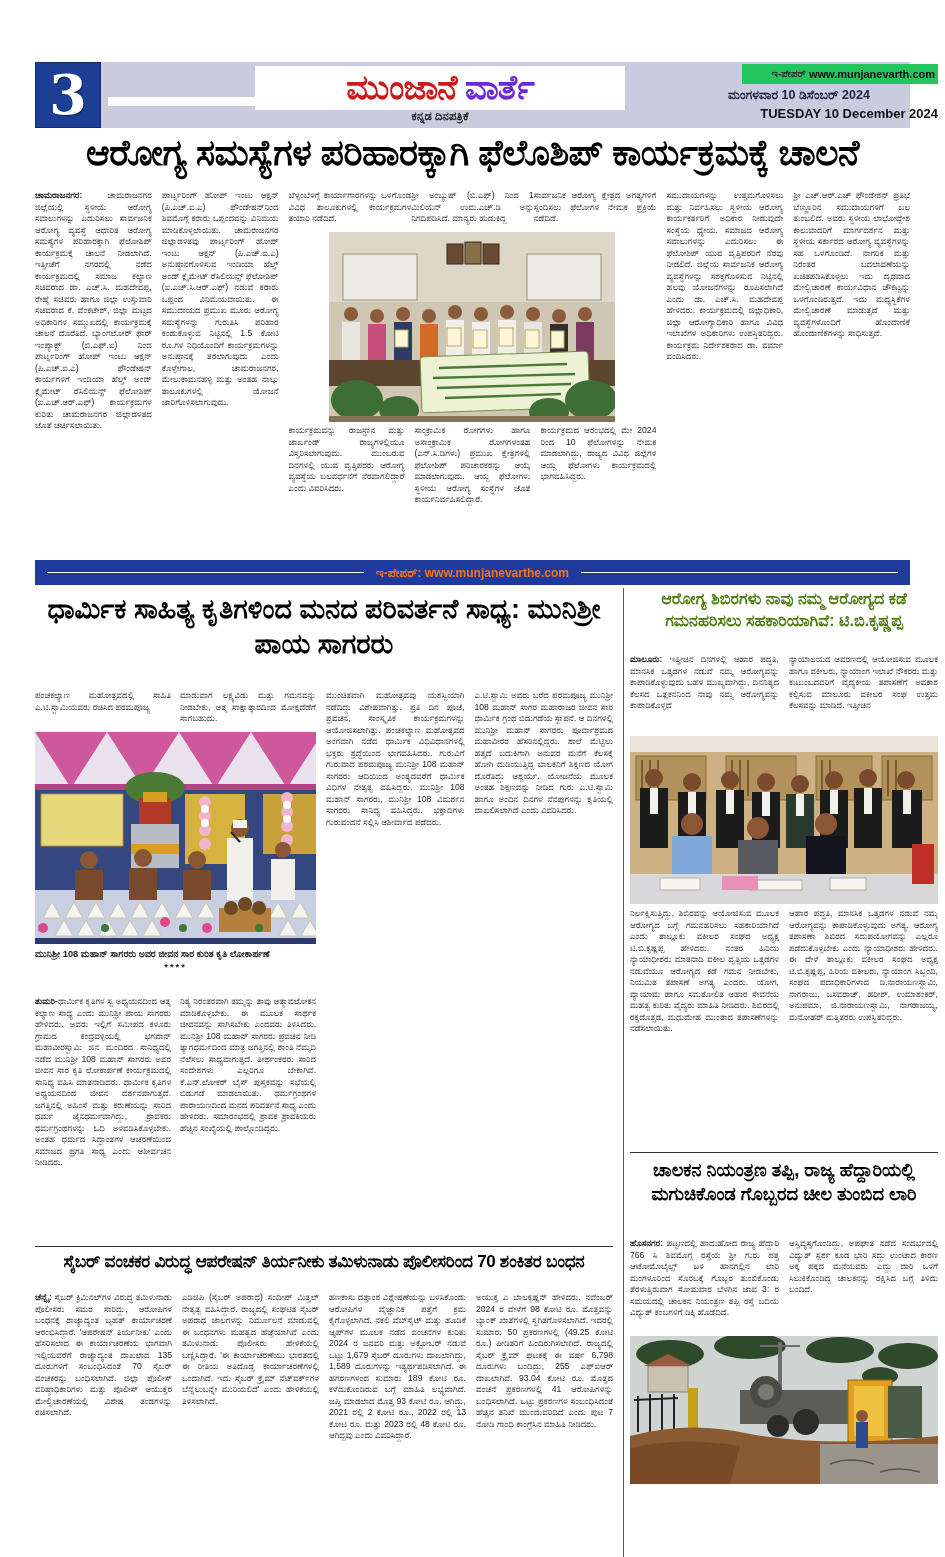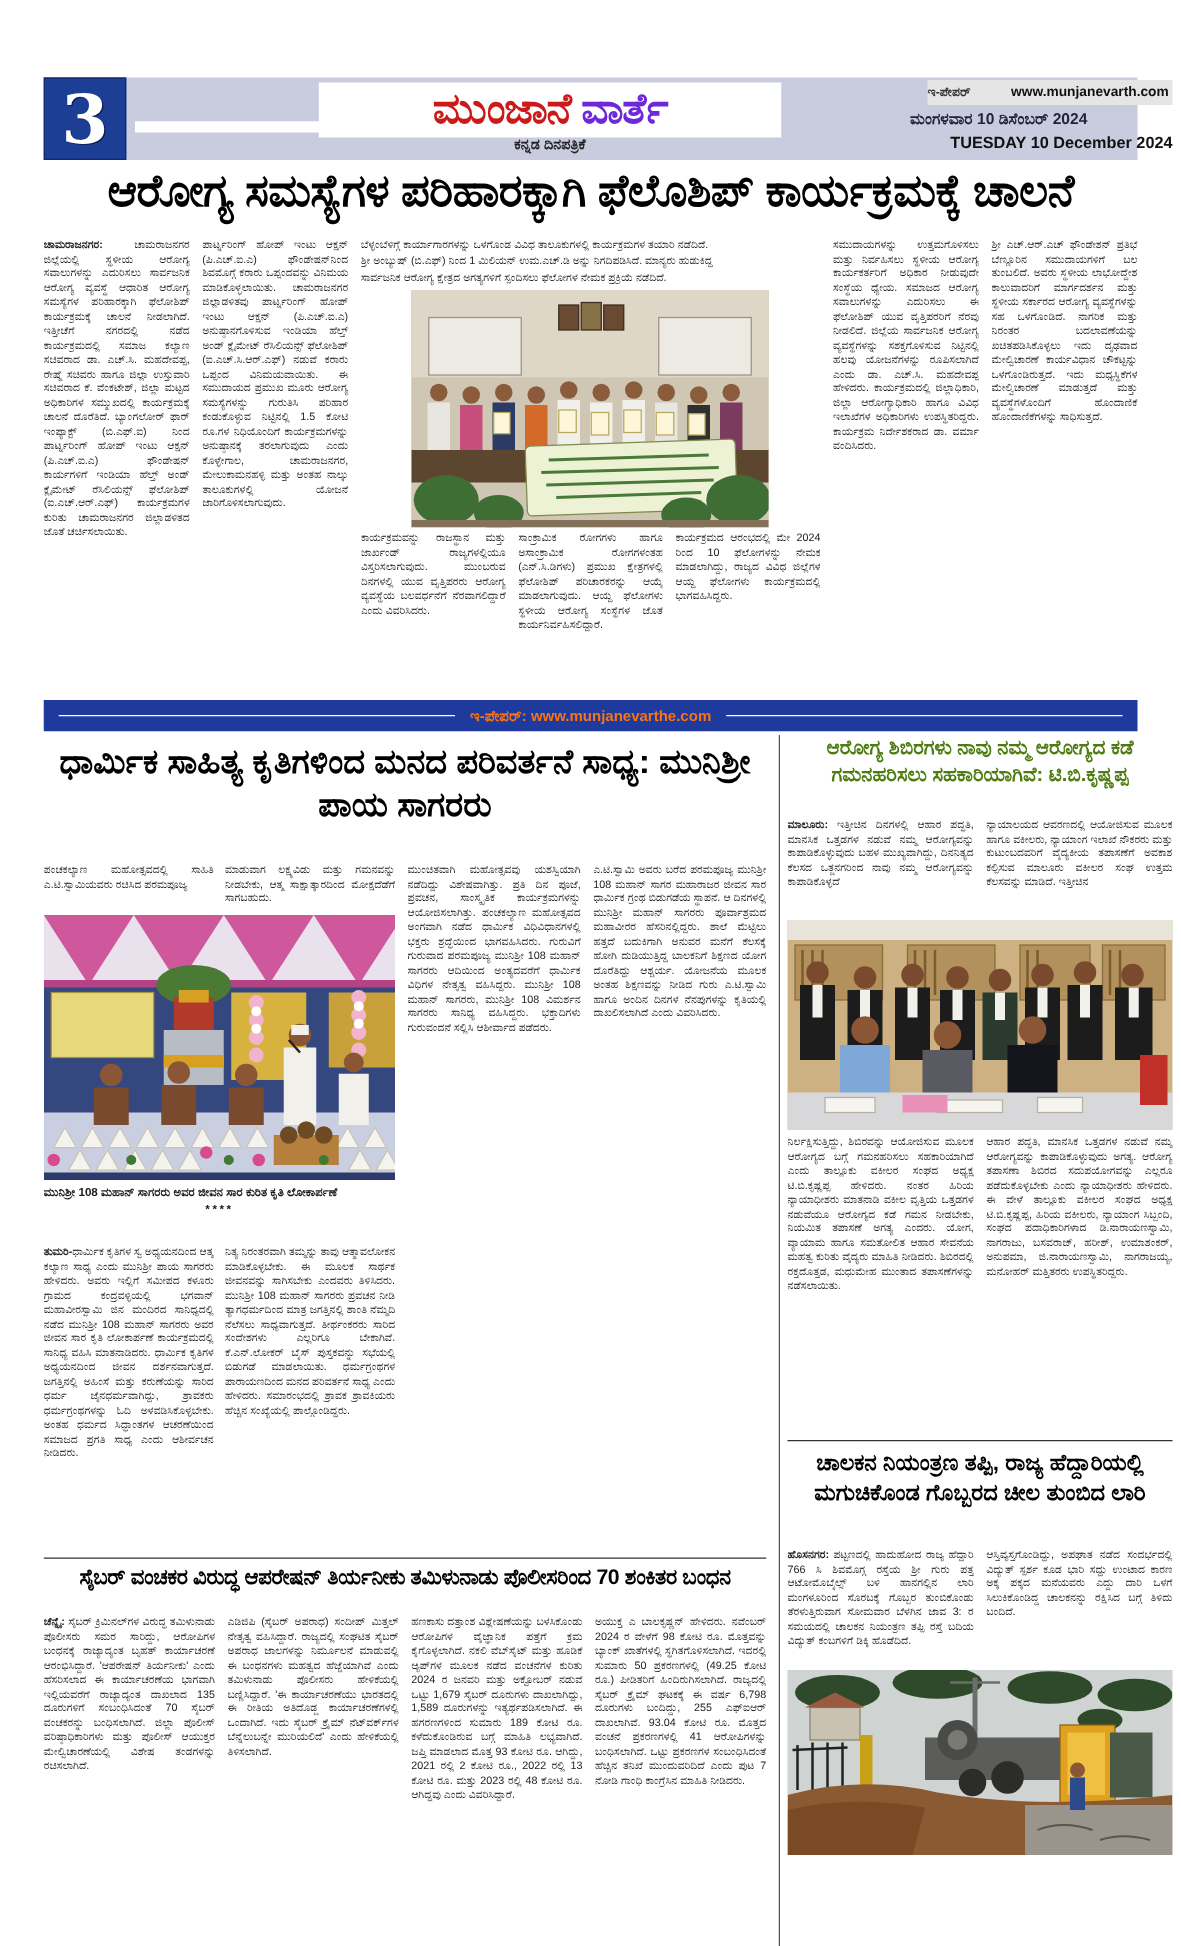--- a/index.html
+++ b/index.html
@@ -10,39 +10,39 @@
   .header-strip{left:35px;top:62px;width:875px;height:66px;background:#c9cbdf;}
   .pagenum-box{left:35px;top:62px;width:66px;height:66px;background:#1c3e95;
                border:1px solid #102a6b;box-sizing:border-box;display:flex;align-items:center;justify-content:center;}
   .pagenum-box span{color:#fff;font-family:"DejaVu Serif",serif;font-weight:bold;font-size:54px;line-height:1;text-shadow:1px 1px 0 #0a1e55;}
   .white-dash{left:108px;top:97px;width:295px;height:9px;background:#ffffff;}
   .masthead-bg{left:255px;top:66px;width:370px;height:44px;background:#ffffff;}
   .masthead{left:240px;top:64px;width:400px;height:46px;text-align:center;font-weight:bold;font-size:34px;line-height:46px;letter-spacing:-1px;}
   .masthead .red{color:#cc1a1a;}
   .masthead .blk{color:#6d28d9;}
   .masthead-sub{left:240px;top:110px;width:400px;text-align:center;font-size:11.5px;font-weight:bold;color:#222;}
-  .info-white{left:742px;top:64px;width:196px;height:20px;background:#e5e5e5;display:flex;align-items:center;justify-content:space-between;}
+  .info-white{left:742px;top:64px;width:196px;height:20px;background:#22c55e;display:flex;align-items:center;justify-content:flex-end;}
   .info-white .lbl{font-size:10px;font-weight:bold;color:#333;margin-right:3px;}
   .info-white .url{font-size:11px;font-weight:bold;color:#111;padding-right:3px;}
   .date-kn{left:660px;top:88px;width:278px;text-align:center;font-size:12.5px;font-weight:bold;color:#23233f;}
   .date-en{left:660px;top:106px;width:278px;text-align:right;font-size:13px;font-weight:bold;color:#111;}
   
   .headline-main{left:35px;top:132px;width:875px;height:52px;font-size:36px;font-weight:bold;text-align:center;letter-spacing:-0.5px;color:#000;overflow:hidden;white-space:nowrap;}
   .headline-rel{left:35px;top:592px;width:578px;height:94px;font-size:27px;font-weight:bold;text-align:center;line-height:1.3;color:#000;}
   .headline-health{left:630px;top:588px;width:308px;height:62px;font-size:16px;font-weight:bold;text-align:center;line-height:1.35;color:#4d7c0f;}
   .headline-lorry{left:630px;top:1158px;width:308px;height:78px;font-size:18px;font-weight:bold;text-align:center;line-height:1.35;color:#000;}
   .headline-cyber{left:35px;top:1252px;width:578px;height:34px;font-size:17px;font-weight:bold;text-align:center;letter-spacing:-0.3px;white-space:nowrap;overflow:hidden;color:#000;}
   
   .bodytxt{font-size:8.6px;line-height:1.34;text-align:justify;color:#222;}
   .cols{display:flex;gap:10px;overflow:hidden;}
   .col{flex:1;overflow:hidden;}
   .dl{font-weight:bold;}
   .main-cols{left:35px;top:190px;width:875px;height:366px;}
   .mid-group{flex:3.15;display:flex;flex-direction:column;overflow:hidden;}
-  .mid-top{display:flex;height:40px;overflow:hidden;flex-direction:column;}
+  .mid-top{display:flex;height:40px;overflow:hidden;}
   .mid-bottom{display:flex;gap:10px;flex:1;overflow:hidden;margin-top:3px;}
   .photo-frame{background:#d8d2c6;overflow:hidden;}
   .photo1{width:286px;height:190px;margin:2px auto 0 auto;}
   .rel-cols{left:35px;top:690px;width:578px;height:556px;}
   .rel-group{flex:2.03;display:flex;flex-direction:column;overflow:hidden;}
   .rel-top{display:flex;gap:9px;height:40px;overflow:hidden;}
   .photo2{width:100%;height:212px;margin-top:2px;}
   .rel-caption{height:48px;text-align:left;font-size:9.3px;font-weight:bold;line-height:1.35;padding-top:4px;}
   .rel-caption .stars{display:block;text-align:center;letter-spacing:2px;}
   .rel-rest{display:flex;gap:9px;flex:1;overflow:hidden;}
@@ -277,21 +277,21 @@
     </div>
   </div>
   <div class="col bodytxt">ಮುಂಚಿತವಾಗಿ ಮಹೋತ್ಸವವು ಯಶಸ್ವಿಯಾಗಿ ನಡೆದಿದ್ದು ವಿಶೇಷವಾಗಿತ್ತು. ಪ್ರತಿ ದಿನ ಪೂಜೆ, ಪ್ರವಚನ, ಸಾಂಸ್ಕೃತಿಕ ಕಾರ್ಯಕ್ರಮಗಳನ್ನು ಆಯೋಜಿಸಲಾಗಿತ್ತು. ಪಂಚಕಲ್ಯಾಣ ಮಹೋತ್ಸವದ ಅಂಗವಾಗಿ ನಡೆದ ಧಾರ್ಮಿಕ ವಿಧಿವಿಧಾನಗಳಲ್ಲಿ ಭಕ್ತರು ಶ್ರದ್ಧೆಯಿಂದ ಭಾಗವಹಿಸಿದರು. ಗುರುವಿಗೆ ಗುರುವಾದ ಪರಮಪೂಜ್ಯ ಮುನಿಶ್ರೀ 108 ಮಹಾನ್ ಸಾಗರರು ಆದಿಯಿಂದ ಅಂತ್ಯದವರೆಗೆ ಧಾರ್ಮಿಕ ವಿಧಿಗಳ ನೇತೃತ್ವ ವಹಿಸಿದ್ದರು. ಮುನಿಶ್ರೀ 108 ಮಹಾನ್ ಸಾಗರರು, ಮುನಿಶ್ರೀ 108 ವಿಮರ್ಶನ ಸಾಗರರು ಸಾನಿಧ್ಯ ವಹಿಸಿದ್ದರು. ಭಕ್ತಾದಿಗಳು ಗುರುವಂದನೆ ಸಲ್ಲಿಸಿ ಆಶೀರ್ವಾದ ಪಡೆದರು.</div>
   <div class="col bodytxt">ಎ.ಟಿ.ಸ್ವಾಮಿ ಅವರು ಬರೆದ ಪರಮಪೂಜ್ಯ ಮುನಿಶ್ರೀ 108 ಮಹಾನ್ ಸಾಗರ ಮಹಾರಾಜರ ಜೀವನ ಸಾರ ಧಾರ್ಮಿಕ ಗ್ರಂಥ ಬಿಡುಗಡೆಯ ಸ್ಥಾಪನೆ. ಆ ದಿನಗಳಲ್ಲಿ ಮುನಿಶ್ರೀ ಮಹಾನ್ ಸಾಗರರು ಪೂರ್ವಾಶ್ರಮದ ಮಹಾವೀರರ ಹೆಸರಿನಲ್ಲಿದ್ದರು. ಶಾಲೆ ಮೆಟ್ಟಿಲು ಹತ್ತದೆ ಬದುಕಿಗಾಗಿ ಅನುವರ ಮನೆಗೆ ಕೆಲಸಕ್ಕೆ ಹೋಗಿ ದುಡಿಯುತ್ತಿದ್ದ ಬಾಲಕನಿಗೆ ಶಿಕ್ಷಣದ ಯೋಗ ದೊರೆತಿದ್ದು ಆಶ್ಚರ್ಯ. ಯೋಜನೆಯ ಮೂಲಕ ಅಂತಹ ಶಿಕ್ಷಣವನ್ನು ನೀಡಿದ ಗುರು ಎ.ಟಿ.ಸ್ವಾಮಿ ಹಾಗೂ ಅಂದಿನ ದಿನಗಳ ನೆನಪುಗಳನ್ನು ಕೃತಿಯಲ್ಲಿ ದಾಖಲಿಸಲಾಗಿದೆ ಎಂದು ವಿವರಿಸಿದರು.</div>
 </div>
 
 <div class="abs headline-health">ಆರೋಗ್ಯ ಶಿಬಿರಗಳು ನಾವು ನಮ್ಮ ಆರೋಗ್ಯದ ಕಡೆ ಗಮನಹರಿಸಲು ಸಹಕಾರಿಯಾಗಿವೆ: ಟಿ.ಬಿ.ಕೃಷ್ಣಪ್ಪ</div>
 
 <div class="abs cols health-top">
   <div class="col bodytxt">
-    <span class="dl">ಮಾಲೂರು:</span><span> ಇತ್ತೀಚಿನ ದಿನಗಳಲ್ಲಿ ಆಹಾರ ಪದ್ಧತಿ, ಮಾನಸಿಕ ಒತ್ತಡಗಳ ನಡುವೆ ನಮ್ಮ ಆರೋಗ್ಯವನ್ನು ಕಾಪಾಡಿಕೊಳ್ಳುವುದು ಬಹಳ ಮುಖ್ಯವಾಗಿದ್ದು, ದಿನನಿತ್ಯದ ಕೆಲಸದ ಒತ್ಜನಗರಿಂದ ನಾವು ನಮ್ಮ ಆರೋಗ್ಯವನ್ನು ಕಾಪಾಡಿಕೊಳ್ಳದೆ</span>
+    <span class="dl">ಮಾಲೂರು:</span><span> ಇತ್ತೀಚಿನ ದಿನಗಳಲ್ಲಿ ಆಹಾರ ಪದ್ಧತಿ, ಮಾನಸಿಕ ಒತ್ತಡಗಳ ನಡುವೆ ನಮ್ಮ ಆರೋಗ್ಯವನ್ನು ಕಾಪಾಡಿಕೊಳ್ಳುವುದು ಬಹಳ ಮುಖ್ಯವಾಗಿದ್ದು, ದಿನನಿತ್ಯದ ಕೆಲಸದ ಒತ್ಲಕನನಿಂದ ನಾವು ನಮ್ಮ ಆರೋಗ್ಯವನ್ನು ಕಾಪಾಡಿಕೊಳ್ಳದೆ</span>
   </div>
   <div class="col bodytxt">ನ್ಯಾಯಾಲಯದ ಆವರಣದಲ್ಲಿ ಆಯೋಜಿಸುವ ಮೂಲಕ ಹಾಗೂ ವಕೀಲರು, ನ್ಯಾಯಾಂಗ ಇಲಾಖೆ ನೌಕರರು ಮತ್ತು ಕುಟುಂಬದವರಿಗೆ ವೈದ್ಯಕೀಯ ತಪಾಸಣೆಗೆ ಅವಕಾಶ ಕಲ್ಪಿಸುವ ಮಾಲೂರು ವಕೀಲರ ಸಂಘ ಉತ್ತಮ ಕೆಲಸವನ್ನು ಮಾಡಿದೆ. ಇತ್ತೀಚಿನ</div>
 </div>
 
 <div class="abs photo-frame photo3">
   <svg width="308" height="168" viewBox="0 0 308 168" xmlns="http://www.w3.org/2000/svg">
     <rect width="308" height="168" fill="#cdb183"></rect>
     <rect y="0" width="308" height="16" fill="#e8e4da"></rect>
     <g fill="#b3915c" stroke="#8a6c3a">
       <rect x="6" y="20" width="70" height="44"></rect>

